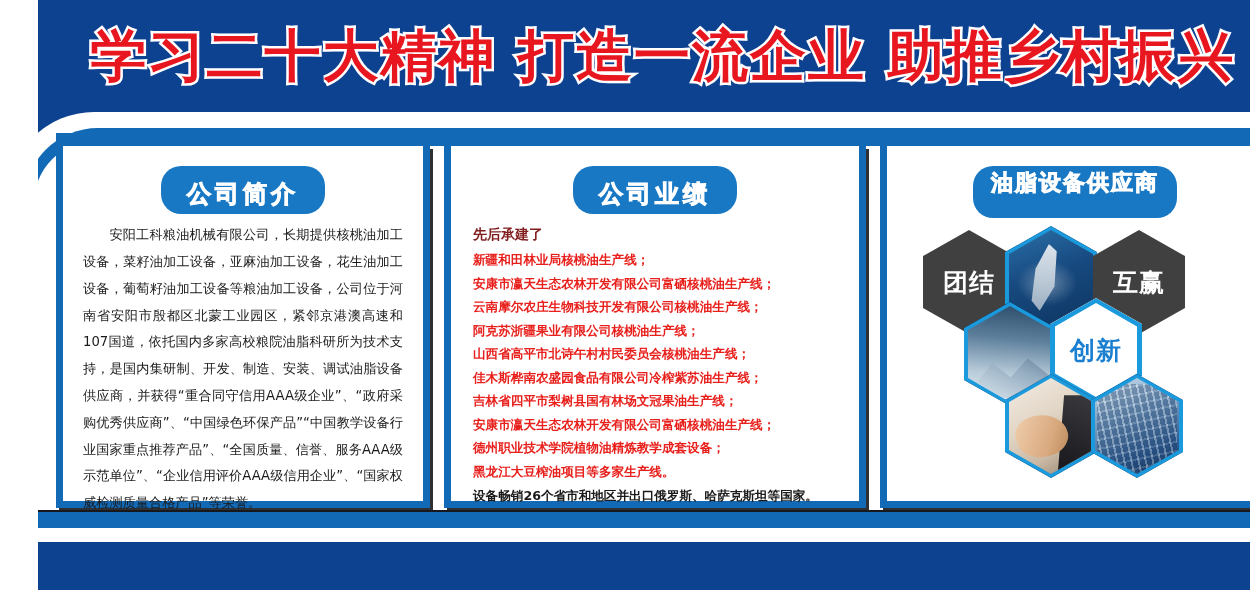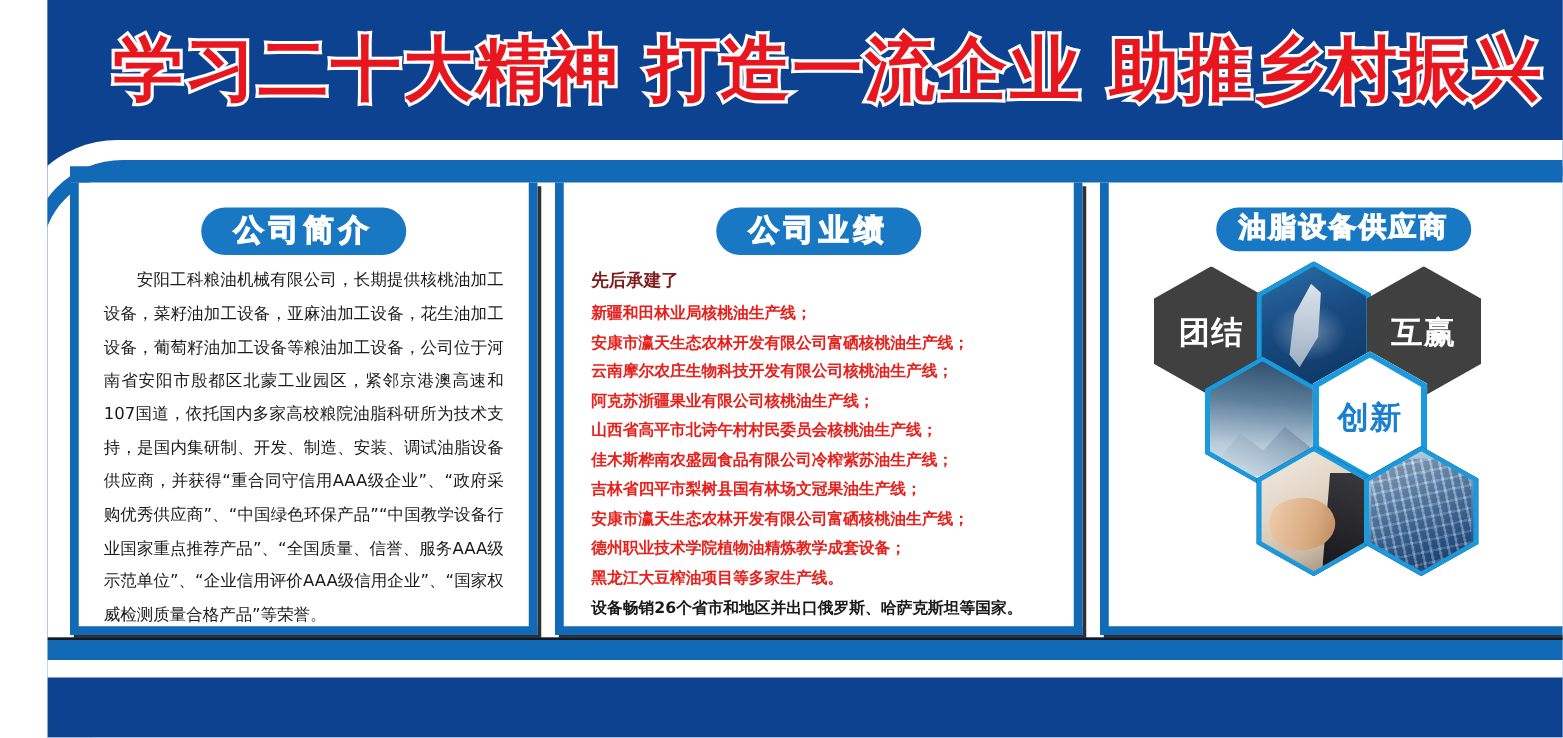--- a/index.html
+++ b/index.html
@@ -110,31 +110,31 @@
   .panel.p3{ width:390px; margin-left:14px; }
 
   .panel-inner{ padding:20px 14px 10px 14px; height:100%; }
 
   
   .badge-wrap{ text-align:center; margin-bottom:8px; }
   .badge{
     display:inline-block;
     background:#1878c4;
     border-radius:20px;
-    padding:6px 26px 7px 26px;
+    padding:16px 26px 7px 26px;
     color:#ffffff;
     font-family:"DejaVu Sans","Liberation Sans",sans-serif;
     font-weight:bold;
     font-size:24px;
     letter-spacing:4px;
     line-height:1.05;
     -webkit-text-stroke:1px #ffffff;
     paint-order:stroke fill;
   }
-  .badge.wide{ padding:5px 18px 7px 18px; font-size:22px; letter-spacing:2px; }
+  .badge.wide{ padding:5px 18px 24px 18px; font-size:22px; letter-spacing:2px; }
 
   
   .body-text{
     font-family:"DejaVu Sans","Liberation Sans",sans-serif;
     font-size:13.2px;
     color:#1a1a1a;
     line-height:2.03;
     text-align:justify;
     text-align-last:left;
     text-indent:2em;

